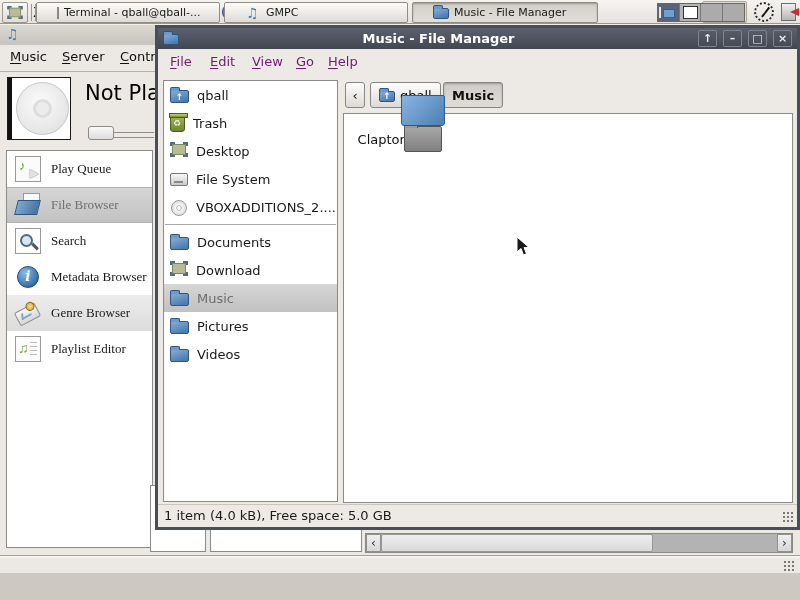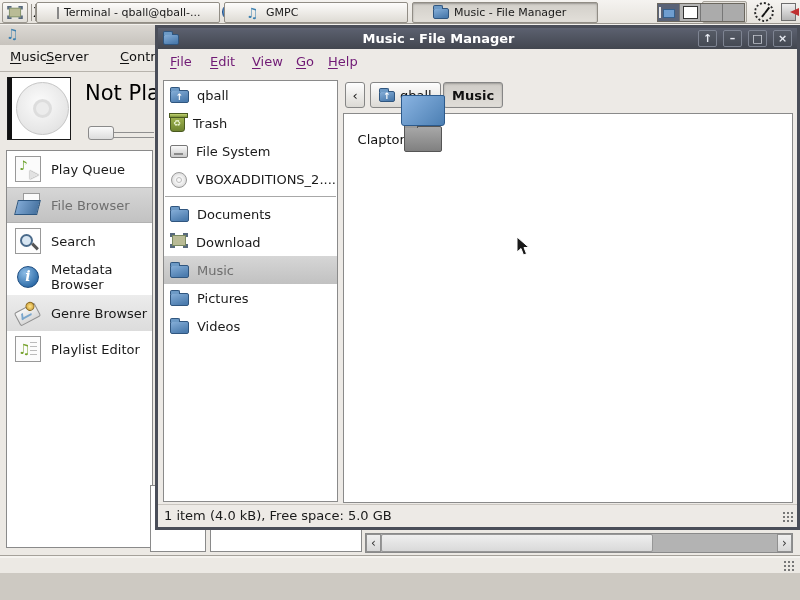--- a/index.html
+++ b/index.html
@@ -56,21 +56,21 @@
   .disc{position:absolute;left:8px;top:4px;width:51px;height:51px;border-radius:50%;
     background:radial-gradient(circle at 45% 40%,#fcfcfc,#e7e7e7 65%,#d9d9d9);border:1px solid #c6c6c6;}
   .disc::after{content:"";position:absolute;left:16px;top:16px;width:13px;height:13px;border-radius:50%;
     background:#ececec;border:3px solid #ddd;}
   .np-text{left:85px;top:56px;font-size:21px;color:#000;white-space:nowrap;}
   .sl-trough{left:90px;top:107px;width:64px;height:4px;border-top:1px solid #8f8f8f;border-bottom:1px solid #8f8f8f;}
   .sl-handle{left:88px;top:101px;width:26px;height:14px;border:1px solid #8a8a8a;border-radius:3px;
     background:linear-gradient(#fafafa,#dcdcdc);box-sizing:border-box;}
   .g-sidebar{left:6px;top:125px;width:147px;height:398px;background:#fff;border:1px solid #8a8a8a;
     box-sizing:border-box;overflow:hidden;}
-  .g-row{height:36px;display:flex;align-items:center;gap:10px;padding-left:8px;font-size:13px;color:#1a1a1a;}
+  .g-row{height:36px;display:flex;align-items:center;gap:10px;padding-left:8px;font-size:13px;color:#1a1a1a;font-family:Liberation Serif, serif;}
   .g-row.sel{background:linear-gradient(#d6d6d6,#c2c2c2);color:#6f6f6f;
     border-top:1px solid #b2b2b2;border-bottom:1px solid #b2b2b2;box-sizing:border-box;}
   .g-row.hov{background:linear-gradient(#eceuee,#dcdcdc);background:linear-gradient(#ececec,#dcdcdc);}
   .gicon{width:26px;height:26px;position:relative;flex:0 0 26px;}
   .icon-playqueue{background:#fbfbfb;border:1px solid #999;box-sizing:border-box;}
   .icon-playqueue::before{content:"♪";position:absolute;left:3px;top:1px;color:#6aa02a;font-size:13px;font-weight:bold;}
   .icon-playqueue::after{content:"▶";position:absolute;right:1px;bottom:0;color:#e2e2e2;font-size:12px;
     text-shadow:0 0 1px #555;}
   .icon-openfolder::before{content:"";position:absolute;right:1px;top:1px;width:15px;height:11px;
     background:#fafafa;border:1px solid #999;}
@@ -208,21 +208,21 @@
   <span class="icon-clock"></span>
   <span class="icon-logout"></span>
 </div>
 
 <div id="gmpc" class="abs">
   <div class="gmpc-titlebar abs">
     <span class="note-icon abs" style="left:5px;top:1px"></span>
   </div>
   <div class="gmpc-menubar abs">
     <span class="gmenu uline" style="left:10px"><u>M</u>usic</span>
-    <span class="gmenu uline" style="left:46px"><u>S</u>erver</span>
+    <span class="gmenu uline" style="left:62px"><u>S</u>erver</span>
     <span class="gmenu uline" style="left:120px"><u>C</u>ontrol</span>
   </div>
 
   <div class="album abs">
     <span class="disc"></span>
   </div>
   <div class="np-text abs">Not Playing</div>
   <div class="sl-trough abs"></div>
   <div class="sl-handle abs"></div>
 
@@ -288,20 +288,27 @@
   <div class="fm-sidepane abs">
     <div class="fm-row">
       <span class="folder home sicon"></span>
       <span>qball</span>
     </div>
     <div class="fm-row">
       <span class="icon-trash sicon"></span>
       <span>Trash</span>
     </div>
     <div class="fm-row">
+      <span class="sicon"><svg width="18" height="15" viewBox="0 0 18 15">
+            <rect x="2.5" y="2.5" width="13" height="10" fill="#b9bb96" stroke="#7a8a60"></rect>
+            <path d="M0 0h5v2H2v2H0zM18 0h-5v2h3v2h2zM0 15h5v-2H2v-2H0zM18 15h-5v-2h3v-2h2z" fill="#57697c"></path>
+          </svg></span>
+      <span>Desktop</span>
+    </div>
+    <div class="fm-row">
       <span class="icon-drive sicon"></span>
       <span>File System</span>
     </div>
     <div class="fm-row">
       <span class="icon-cd sicon"></span>
       <span style="white-space:nowrap">VBOXADDITIONS_2....</span>
     </div>
     <div class="fm-sep"></div>
     <div class="fm-row">
       <span class="folder sicon"></span>

